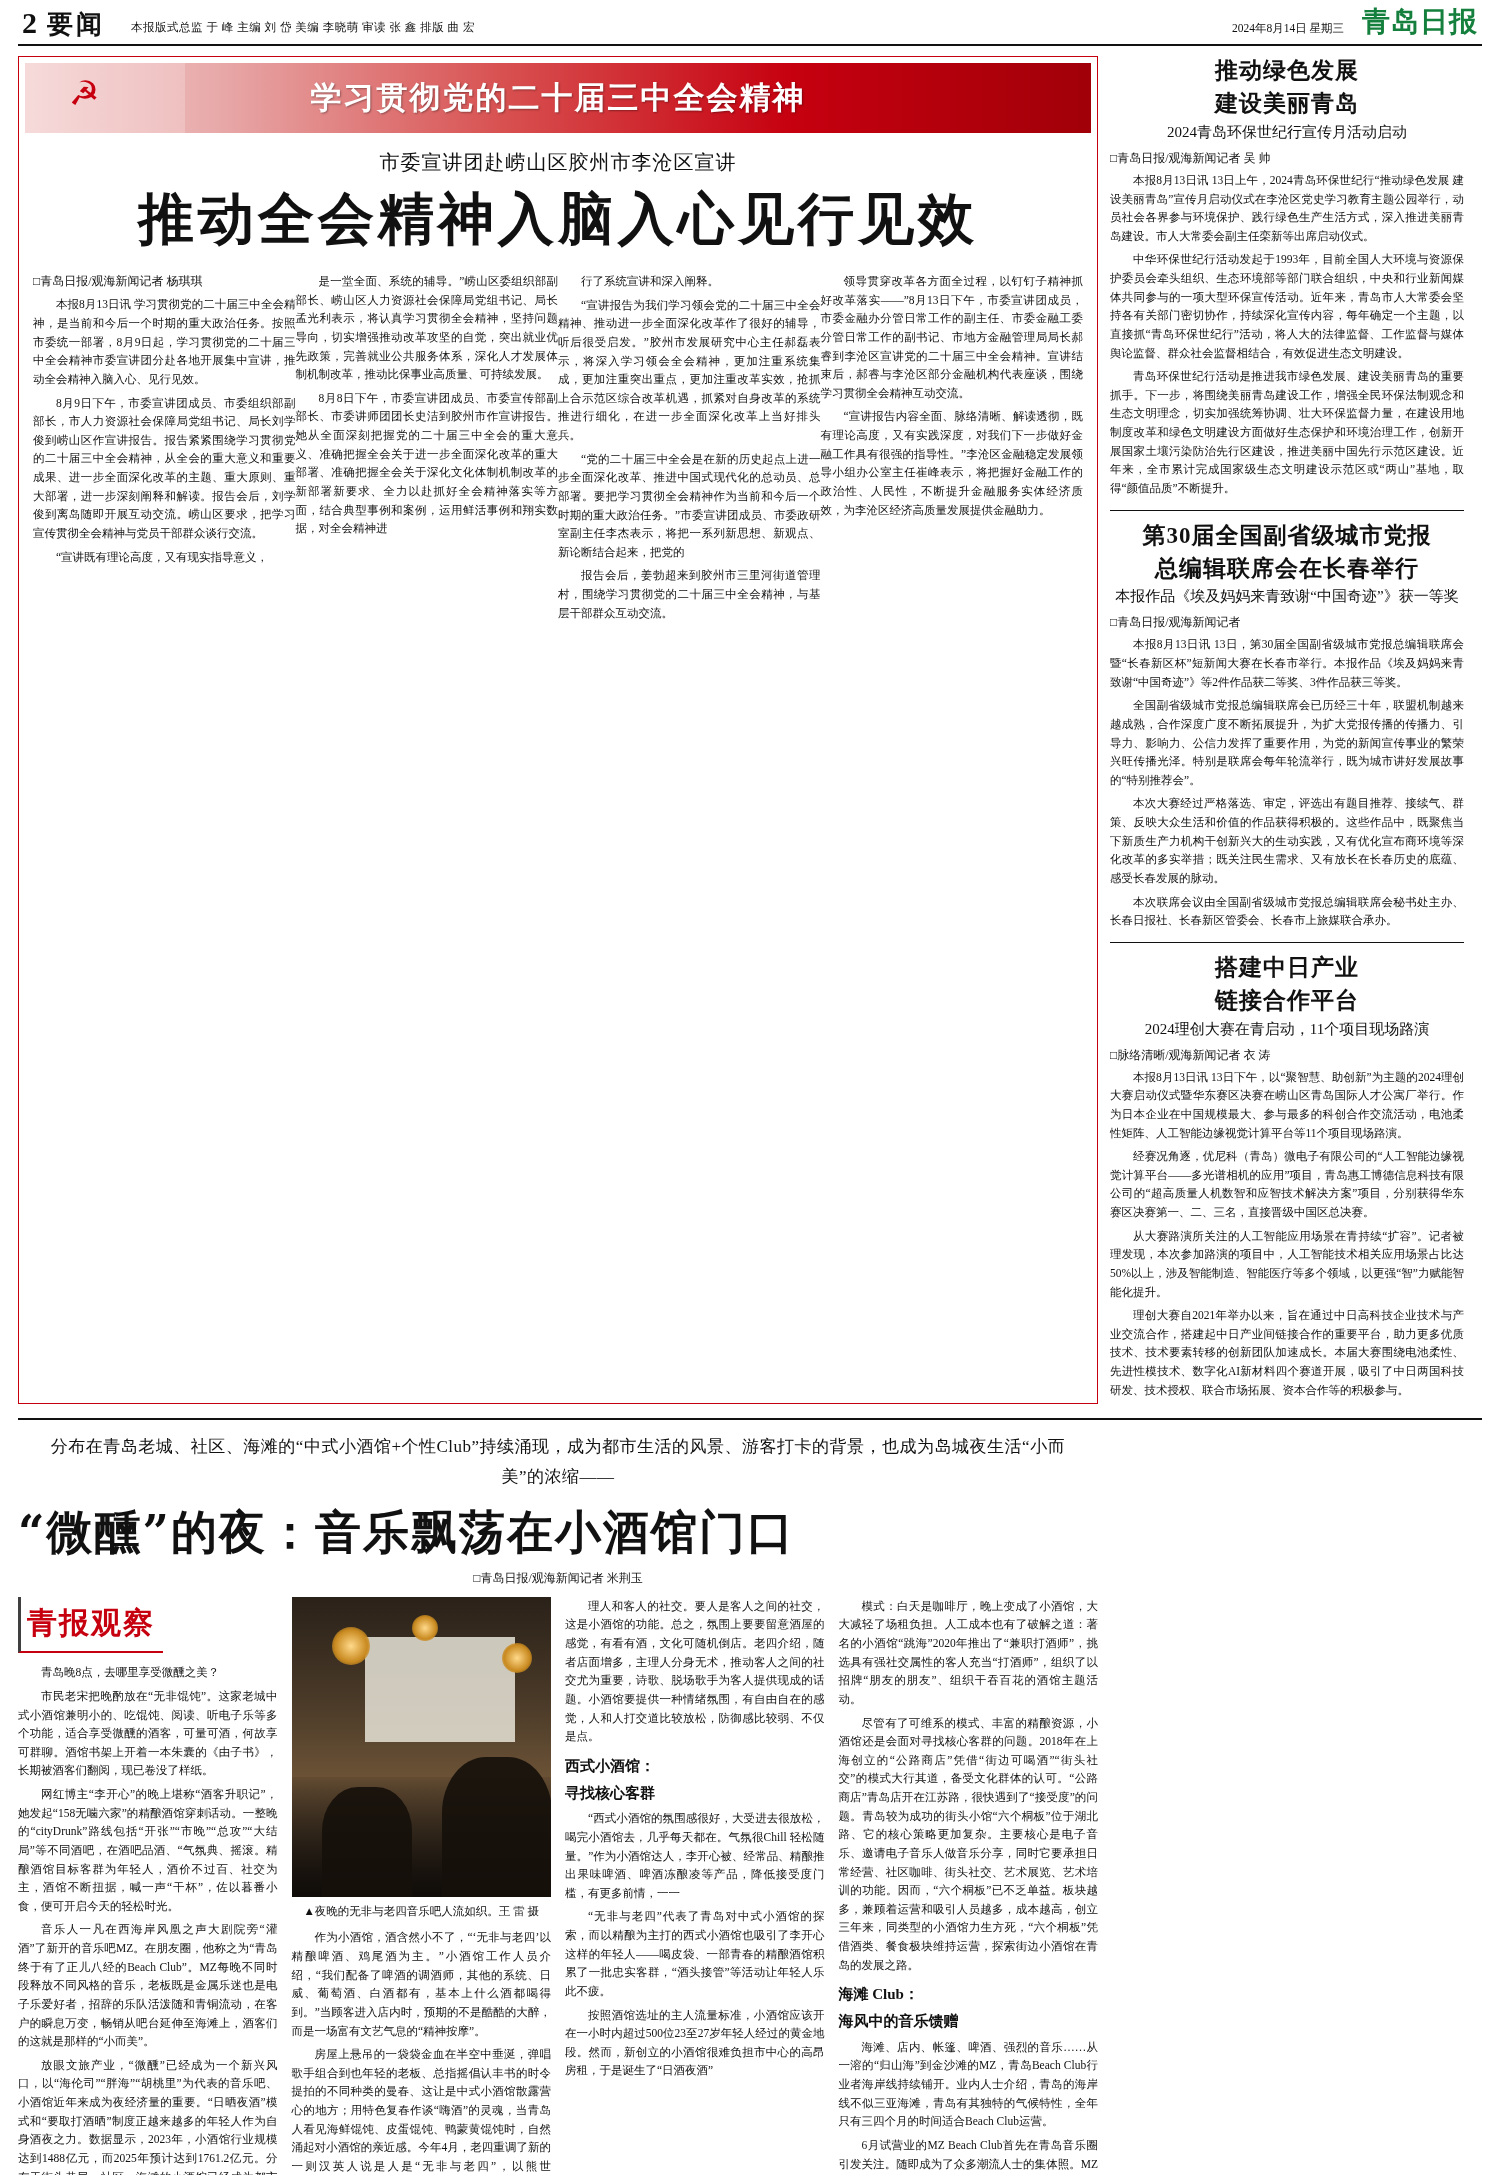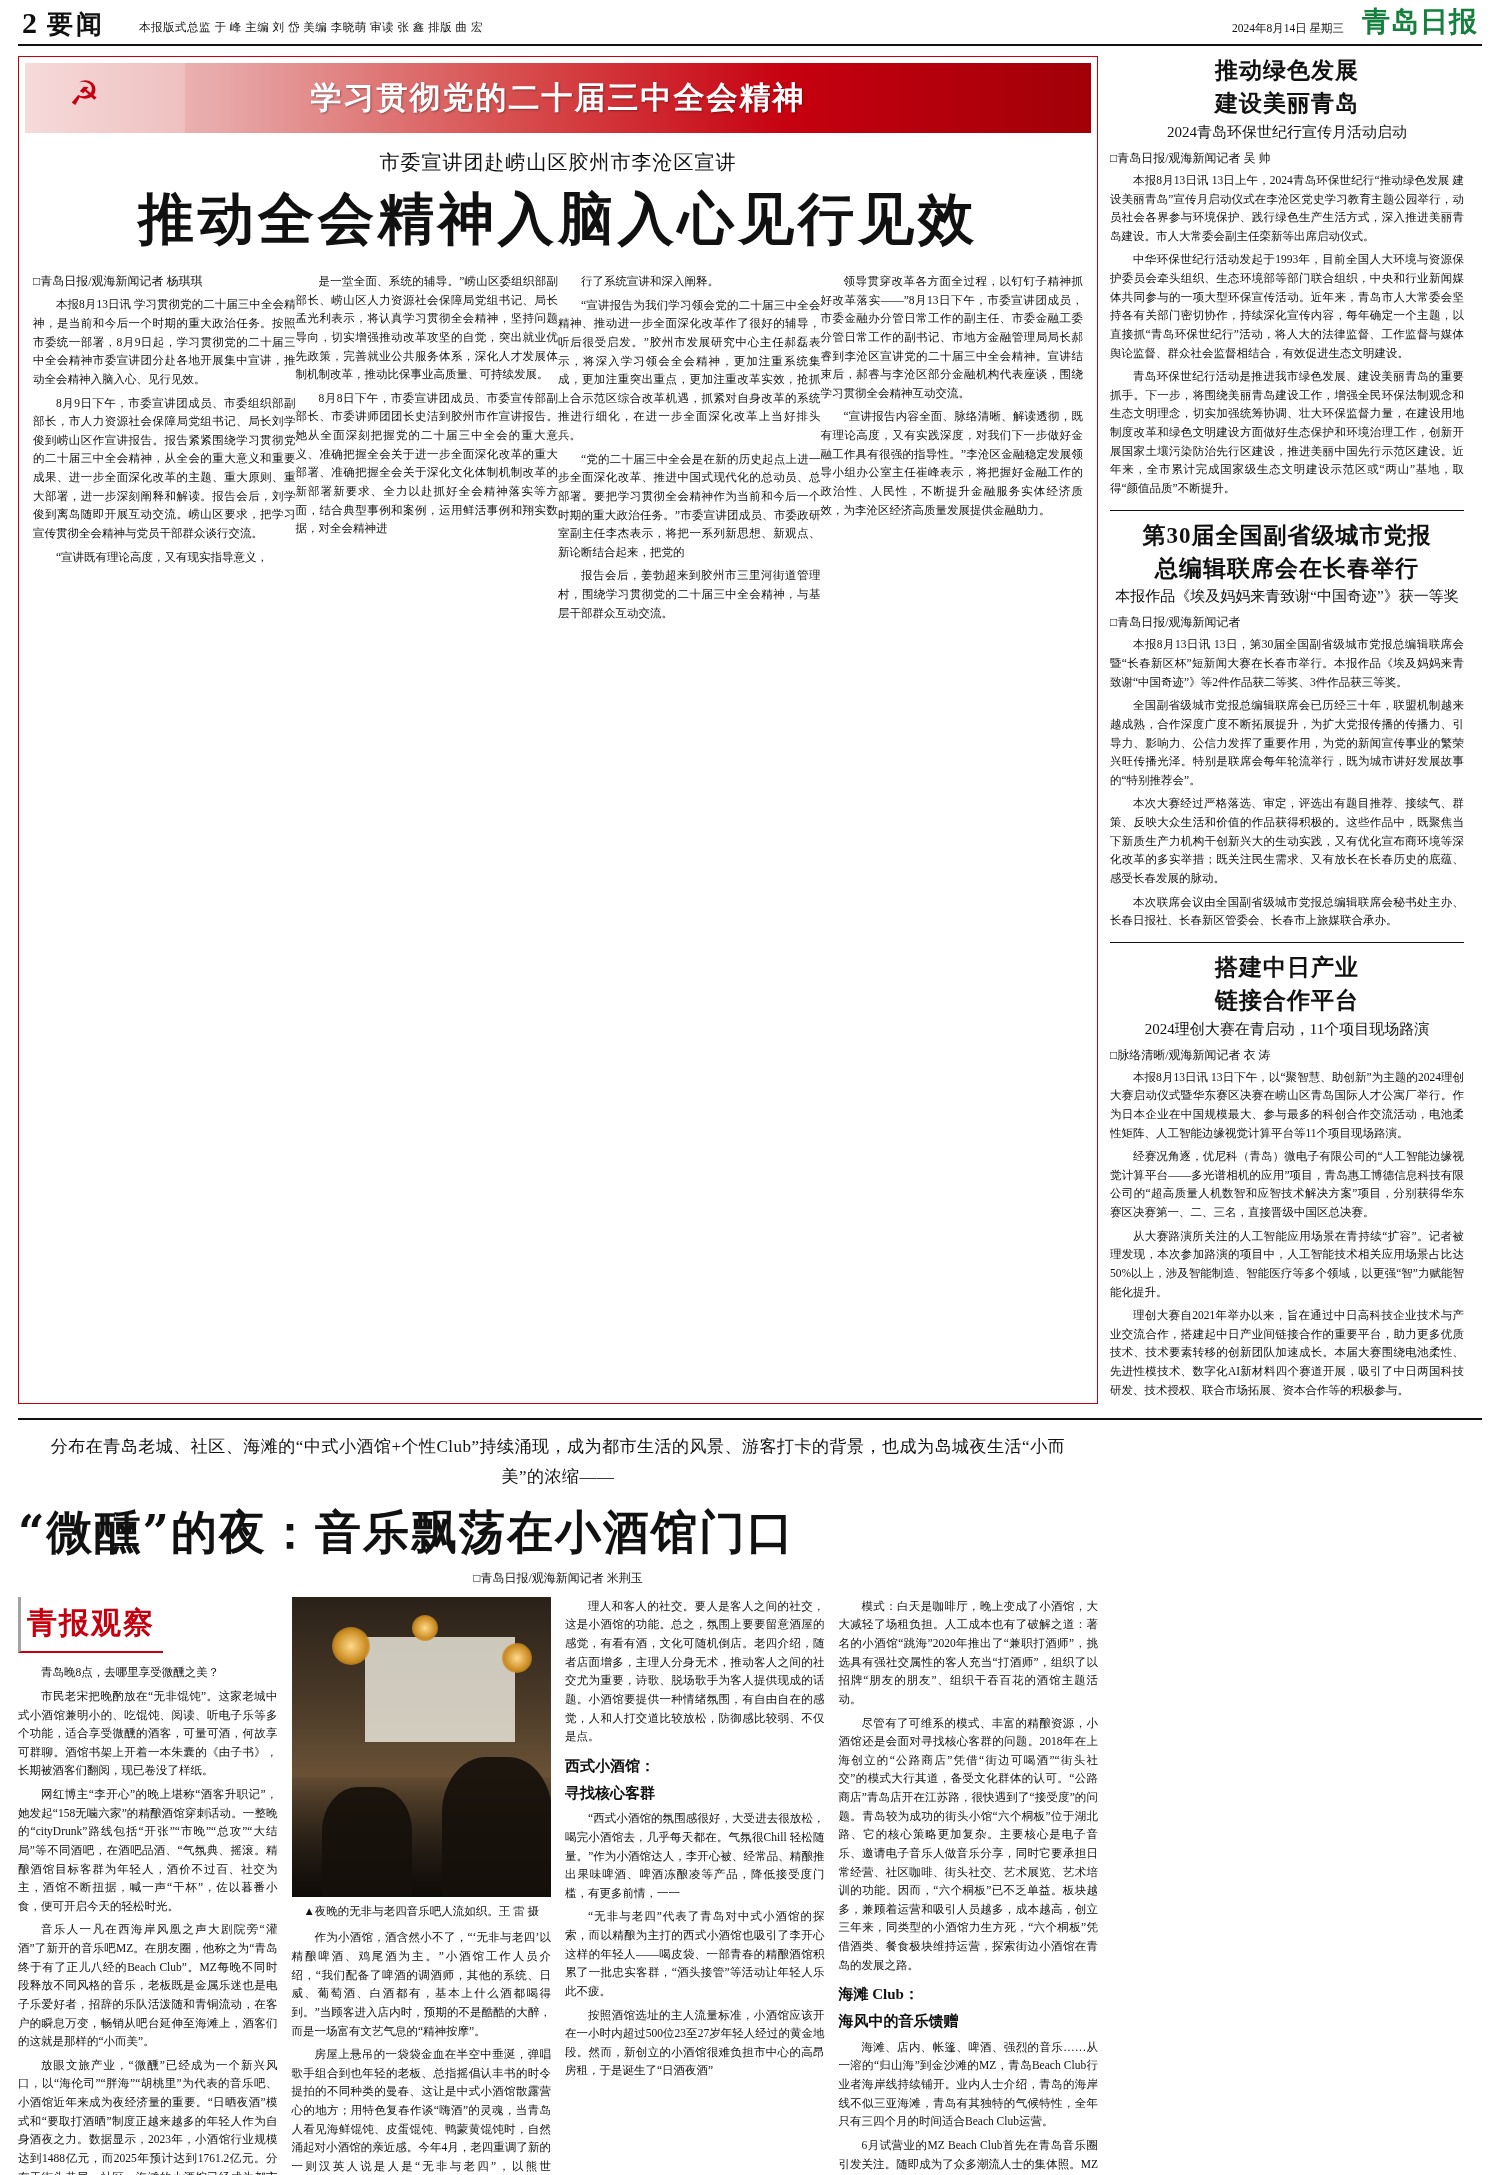--- a/index.html
+++ b/index.html
@@ -15,21 +15,21 @@
   .page { width:1500px; height:2175px; position:relative; padding:0 18px; }
 
   
   .masthead {
     display:flex; align-items:flex-end; gap:10px;
     padding:8px 4px 6px 4px;
     border-bottom:2px solid #111;
   }
   .folio-num { font-size:30px; font-weight:bold; line-height:1; }
   .folio-label { font-size:26px; font-weight:bold; letter-spacing:3px; line-height:1; }
-  .staff-line { font-size:11.5px; margin-left:24px; letter-spacing:0.5px; line-height:1.2; padding-bottom:3px;}
+  .staff-line { font-size:11.5px; margin-left:16px; letter-spacing:0.5px; line-height:1.2; padding-bottom:3px;}
   .masthead-right { margin-left:auto; display:flex; align-items:flex-end; gap:18px; padding-bottom:2px;}
   .date-line { font-size:11.5px; }
   .paper-logo {
     font-size:28px; font-weight:bold; color:#15803d; letter-spacing:1px;
     font-family:"DejaVu Serif", serif;
     line-height:1;
   }
 
   
   .top-wrap { display:flex; gap:12px; margin-top:10px; }
@@ -80,21 +80,21 @@
   .feat-title {
     text-align:left; font-weight:bold; font-size:46px; letter-spacing:2px;
     margin:10px 0 6px; font-family:"DejaVu Serif", serif;
   }
   .feat-byline { text-align:center; font-size:12px; margin-bottom:10px;}
   .feat-body { display:flex; gap:14px; }
   .feat-col { width:25%; font-size:11.5px; line-height:1.62; text-align:justify;}
   .feat-col p { margin:0 0 5px; text-indent:2em;}
   .observe-logo {
     font-size:30px; font-weight:bold; color:#c6000f; letter-spacing:2px;
-    border-left:3px solid #a3a3a3; border-bottom:2px solid #c6000f;
+    border-left:3px solid #404040; border-bottom:2px solid #c6000f;
     display:inline-block; padding:2px 8px 4px 6px; margin-bottom:10px;
     font-family:"DejaVu Serif", serif;
   }
   .sub-h { font-weight:bold; font-size:15px; margin:10px 0 5px; line-height:1.45;}
   .photo-box { width:540px; }
   .photo {
     width:100%; height:330px; position:relative; overflow:hidden;
     background:linear-gradient(180deg,#2a2119 0%, #4a3a28 35%, #6b5236 60%, #2e2620 100%);
   }
   .photo .lamp { position:absolute; border-radius:50%; background:radial-gradient(circle,#ffd98a,#c98a20 60%,rgba(0,0,0,0)); }

